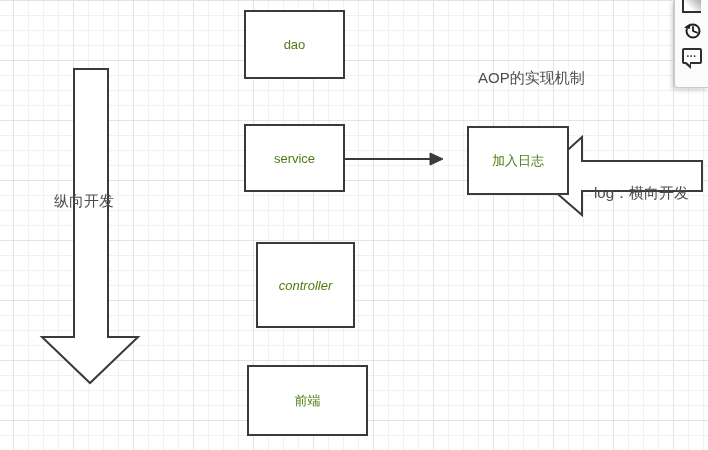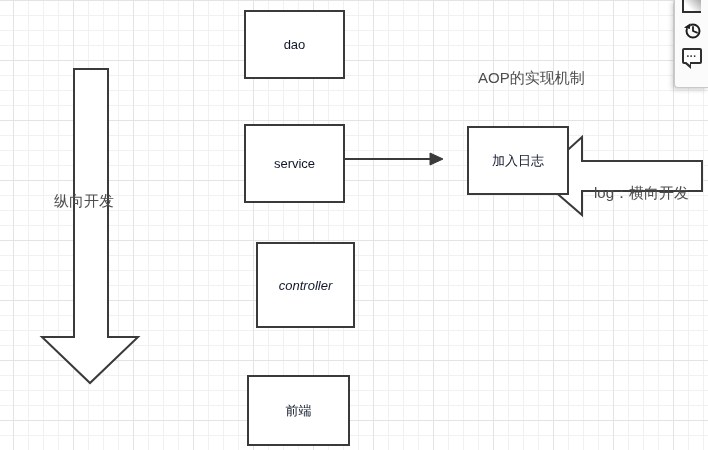--- a/index.html
+++ b/index.html
@@ -18,26 +18,26 @@
       linear-gradient(#f1f1f1 1px, transparent 1px),
       linear-gradient(90deg,#f1f1f1 1px, transparent 1px);
     background-size:60px 60px,60px 60px,15px 15px,15px 15px;
     background-position:0 0,13px 0,0 0,13px 0;
   }
   .shapes-svg{position:absolute;left:0;top:0;width:708px;height:450px;}
   
   .node{
     position:absolute;background:#fff;border:2px solid #3a3a3a;
     display:flex;align-items:center;justify-content:center;
-    font-size:13px;color:#0f172a;box-sizing:border-box;
+    font-size:13px;color:#4d7c0f;box-sizing:border-box;
   }
   .node-dao{left:244px;top:10px;width:101px;height:69px;}
-  .node-service{left:244px;top:124px;width:101px;height:79px;}
+  .node-service{left:244px;top:124px;width:101px;height:68px;}
   .node-controller{left:256px;top:242px;width:99px;height:86px;font-style:italic;}
-  .node-frontend{left:247px;top:375px;width:103px;height:71px;}
+  .node-frontend{left:247px;top:365px;width:121px;height:71px;}
   .node-addlog{left:467px;top:126px;width:102px;height:69px;}
   
   .free-label{
     position:absolute;font-size:15px;color:#4d4d4d;white-space:nowrap;
   }
   .lbl-title{left:478px;top:69px;}
   .lbl-vertical{left:54px;top:192px;width:80px;text-align:left;}
   .lbl-log{left:594px;top:184px;}
   
   .side-panel{

